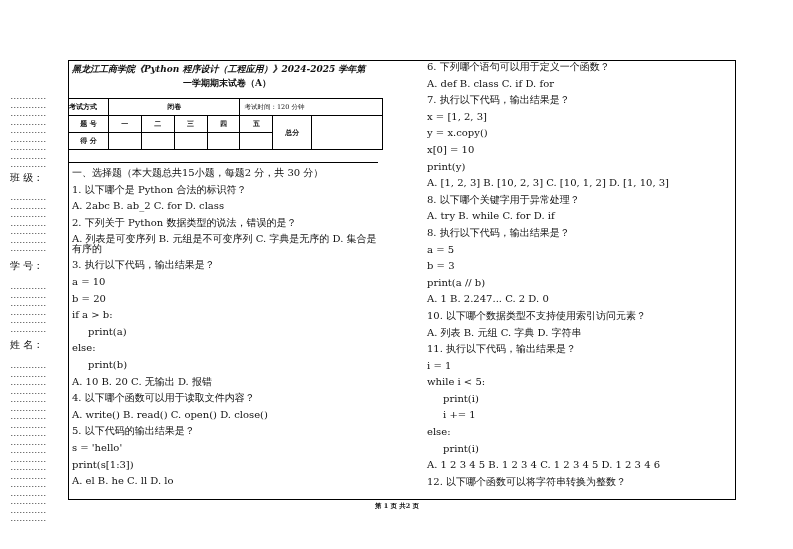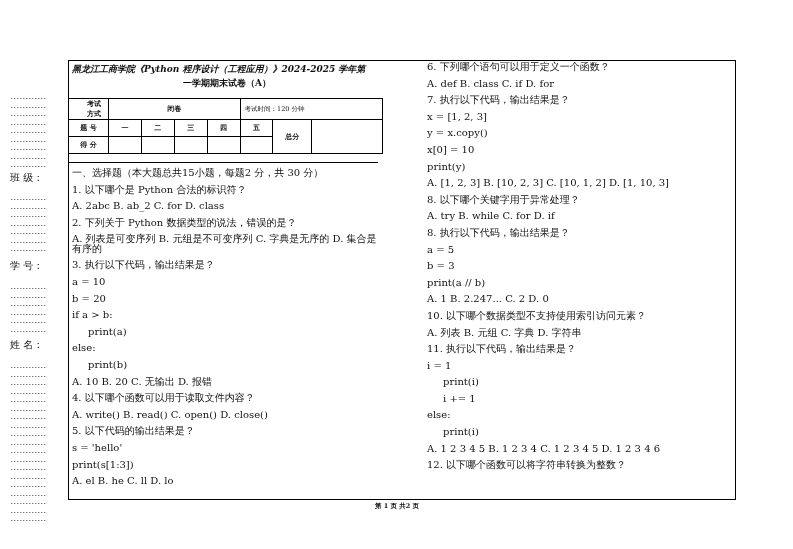--- a/index.html
+++ b/index.html
@@ -11,21 +11,21 @@
   .mlabel { position: absolute; left: 0; font-size: 10px; color: #111; }
 
   .frame { position: absolute; left: 68px; top: 60px; width: 668px; height: 440px; border: 1.3px solid #000; }
 
   .title { position: absolute; left: 72px; top: 62px; width: 310px; font-size: 9px; font-weight: bold; line-height: 14px; font-family: "DejaVu Serif", serif; }
   .title .l1 { display: block; white-space: nowrap; font-style: italic; }
   .title .l2 { display: block; text-align: center; }
 
   table.score { position: absolute; left: 68px; top: 98px; width: 315px; border-collapse: collapse; font-size: 7px; }
   table.score td { border: 1px solid #000; height: 17px; text-align: center; font-weight: bold; }
-  table.score td.left { text-align: left; padding-left: 18px; }
+  table.score td.left { text-align: left; padding-left: 0; }
   table.score td.time { text-align: left; padding-left: 4px; font-weight: normal; font-size: 6.5px; }
 
   .divider { position: absolute; left: 68px; top: 162px; width: 310px; border-top: 1px solid #000; }
 
   .col { position: absolute; font-size: 10px; line-height: 16.6px; }
   .col.left { left: 72px; top: 165px; width: 305px; }
   .col.right { left: 427px; top: 59px; width: 300px; }
   .col .line { display: block; white-space: nowrap; }
   .col .line.wrap { white-space: normal; line-height: 10px; padding-top: 3px; padding-bottom: 3px; }
   .col .indent { padding-left: 16px; }
@@ -167,20 +167,21 @@
       <span class="line">A. try   B. while   C. for   D. if</span>
       <span class="line">8. 执行以下代码，输出结果是？</span>
       <span class="line">a = 5</span>
       <span class="line">b = 3</span>
       <span class="line">print(a // b)</span>
       <span class="line">A. 1   B. 2.247...   C. 2   D. 0</span>
       <span class="line">10. 以下哪个数据类型不支持使用索引访问元素？</span>
       <span class="line">A. 列表   B. 元组   C. 字典   D. 字符串</span>
       <span class="line">11. 执行以下代码，输出结果是？</span>
       <span class="line">i = 1</span>
+      <span class="line">while i &lt; 5:</span>
       <span class="line indent">print(i)</span>
       <span class="line indent">i += 1</span>
       <span class="line">else:</span>
       <span class="line indent">print(i)</span>
       <span class="line">A. 1 2 3 4 5   B. 1 2 3 4   C. 1 2 3 4 5   D. 1 2 3 4 6</span>
       <span class="line">12. 以下哪个函数可以将字符串转换为整数？</span>
     </div>
 </div>
 
 <div class="footer">第 1 页 共2 页</div>

